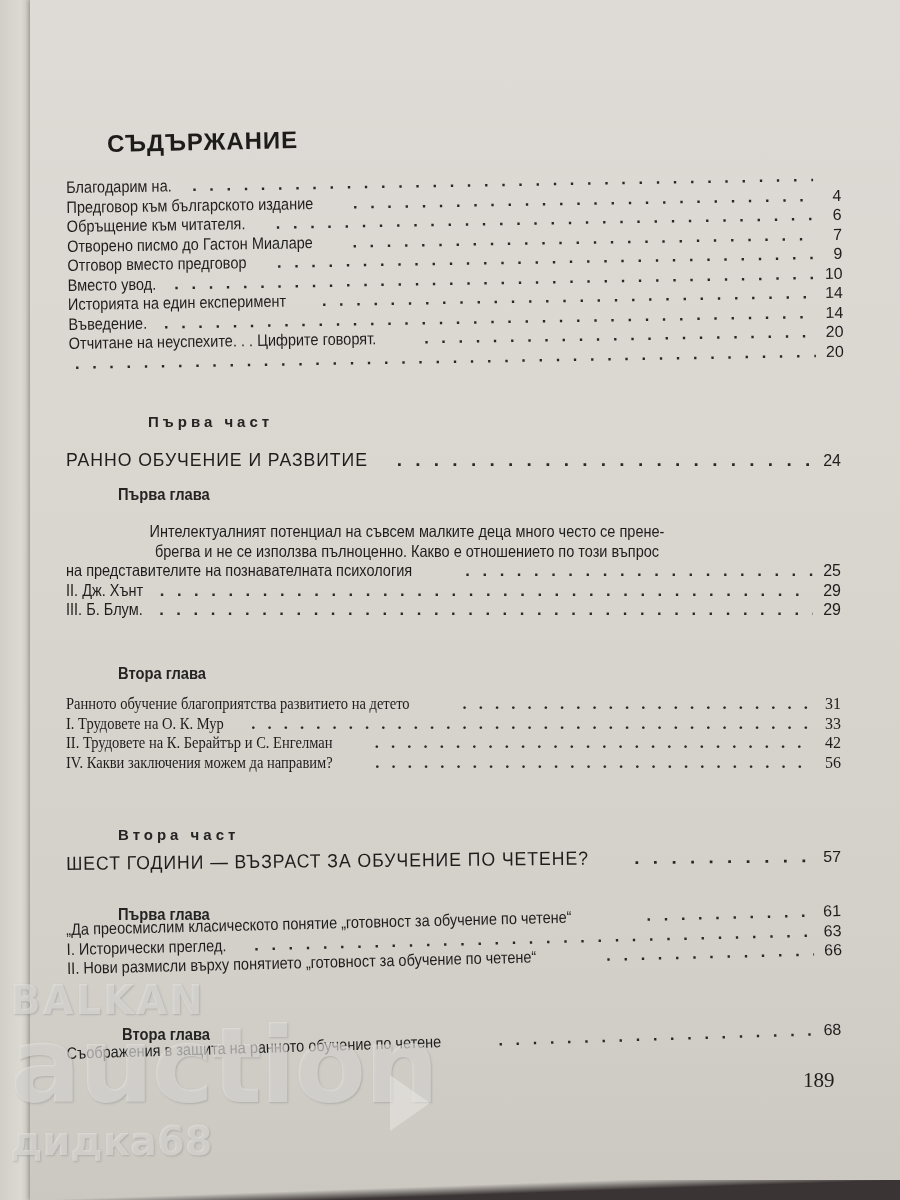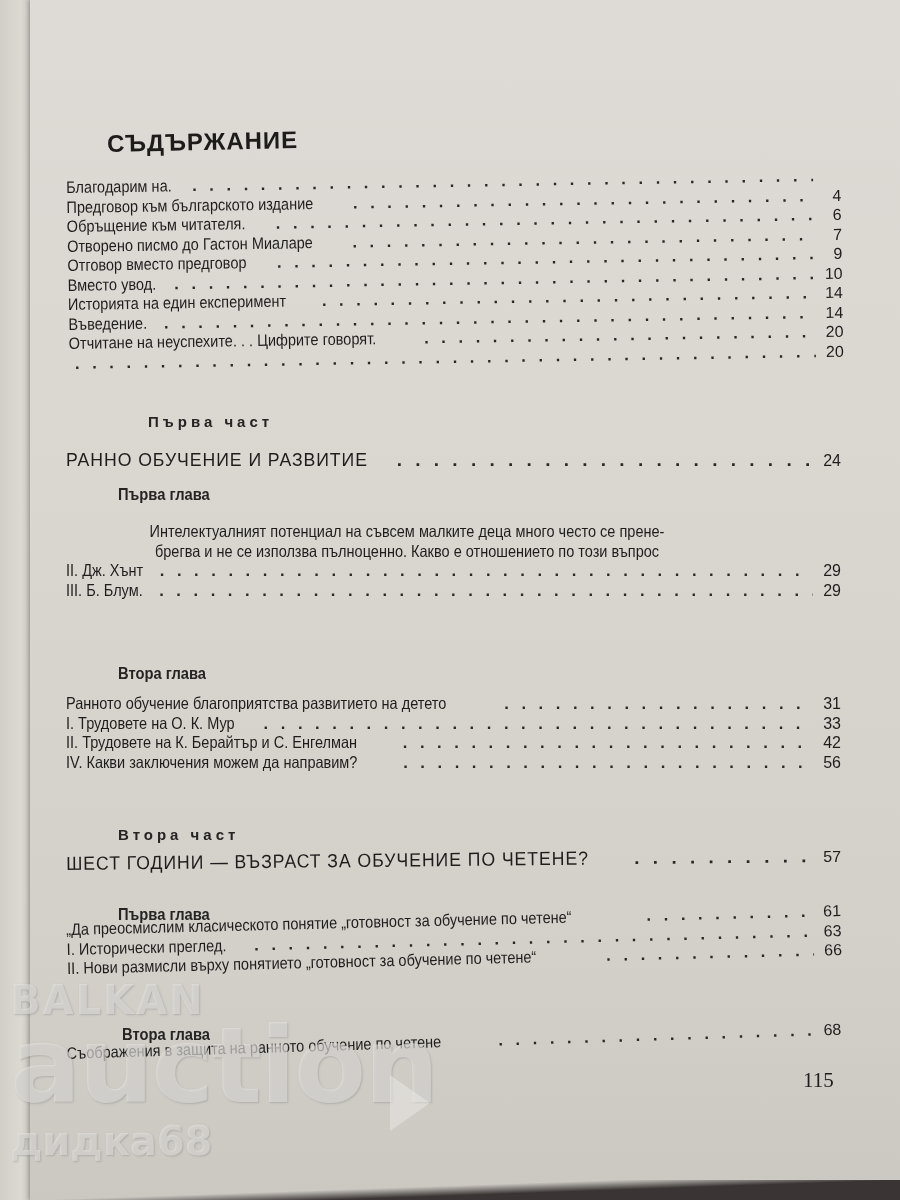--- a/index.html
+++ b/index.html
@@ -148,33 +148,38 @@
     </div>
 </div>
 
 <div class="chapter-label" style="left:118px; top:486px;">Първа глава</div>
 <div class="toc" style="top:522px;">
   <div class="multi">
     <div class="line">Интелектуалният потенциал на съвсем малките деца много често се прене-</div>
     <div class="line">брегва и не се използва пълноценно. Какво е отношението по този въпрос</div>
   </div>
   <div class="row">
+      <span class="t">на представителите на познавателната психология</span>
+      <span class="d"></span>
+      <span class="p">25</span>
+    </div>
+  <div class="row">
       <span class="t">II. Дж. Хънт</span>
       <span class="d"></span>
       <span class="p">29</span>
     </div>
   <div class="row">
       <span class="t">III. Б. Блум.</span>
       <span class="d"></span>
       <span class="p">29</span>
     </div>
 </div>
 
 <div class="chapter-label" style="left:118px; top:665px;">Втора глава</div>
-<div class="toc" style="top:694px;">
+<div class="toc" style="top:694px;font-family:Liberation Serif, serif;">
   <div class="row">
       <span class="t">Ранното обучение благоприятства развитието на детето</span>
       <span class="d"></span>
       <span class="p">31</span>
     </div>
   <div class="row">
       <span class="t">I. Трудовете на О. К. Мур</span>
       <span class="d"></span>
       <span class="p">33</span>
     </div>
@@ -220,21 +225,21 @@
 
 <div class="chapter-label" style="left:122px; top:1026px;">Втора глава</div>
 <div class="toc" style="top:1032px; transform: rotate(-1.8deg); transform-origin: left top;">
   <div class="row" style="margin-top:12px;">
       <span class="t">Съображения в защита на ранното обучение по четене</span>
       <span class="d"></span>
       <span class="p">68</span>
     </div>
 </div>
 
-<div class="folio">115</div>
+<div class="folio">189</div>
 
 <div class="watermark">
   <div class="wm-top">BALKAN</div>
   <div class="wm-mid">auction</div>
   <div class="wm-bot">дидка68</div>
 </div>
 <div class="wm-arrow"></div>
 
 <div class="shadow-bottom"></div>
 

